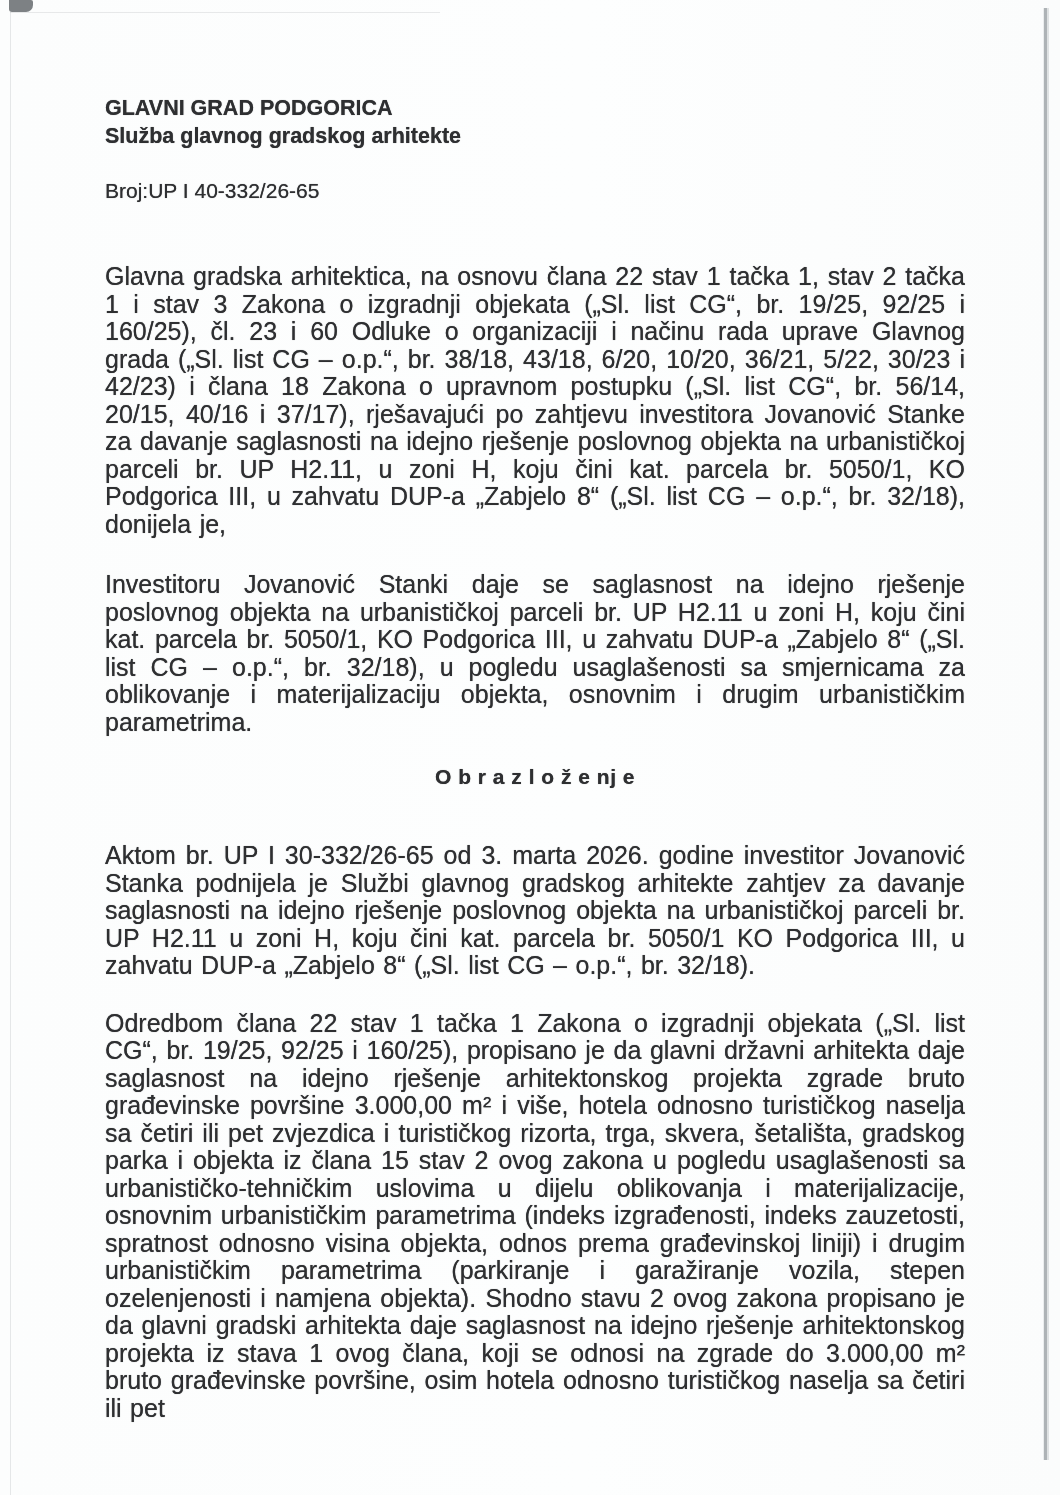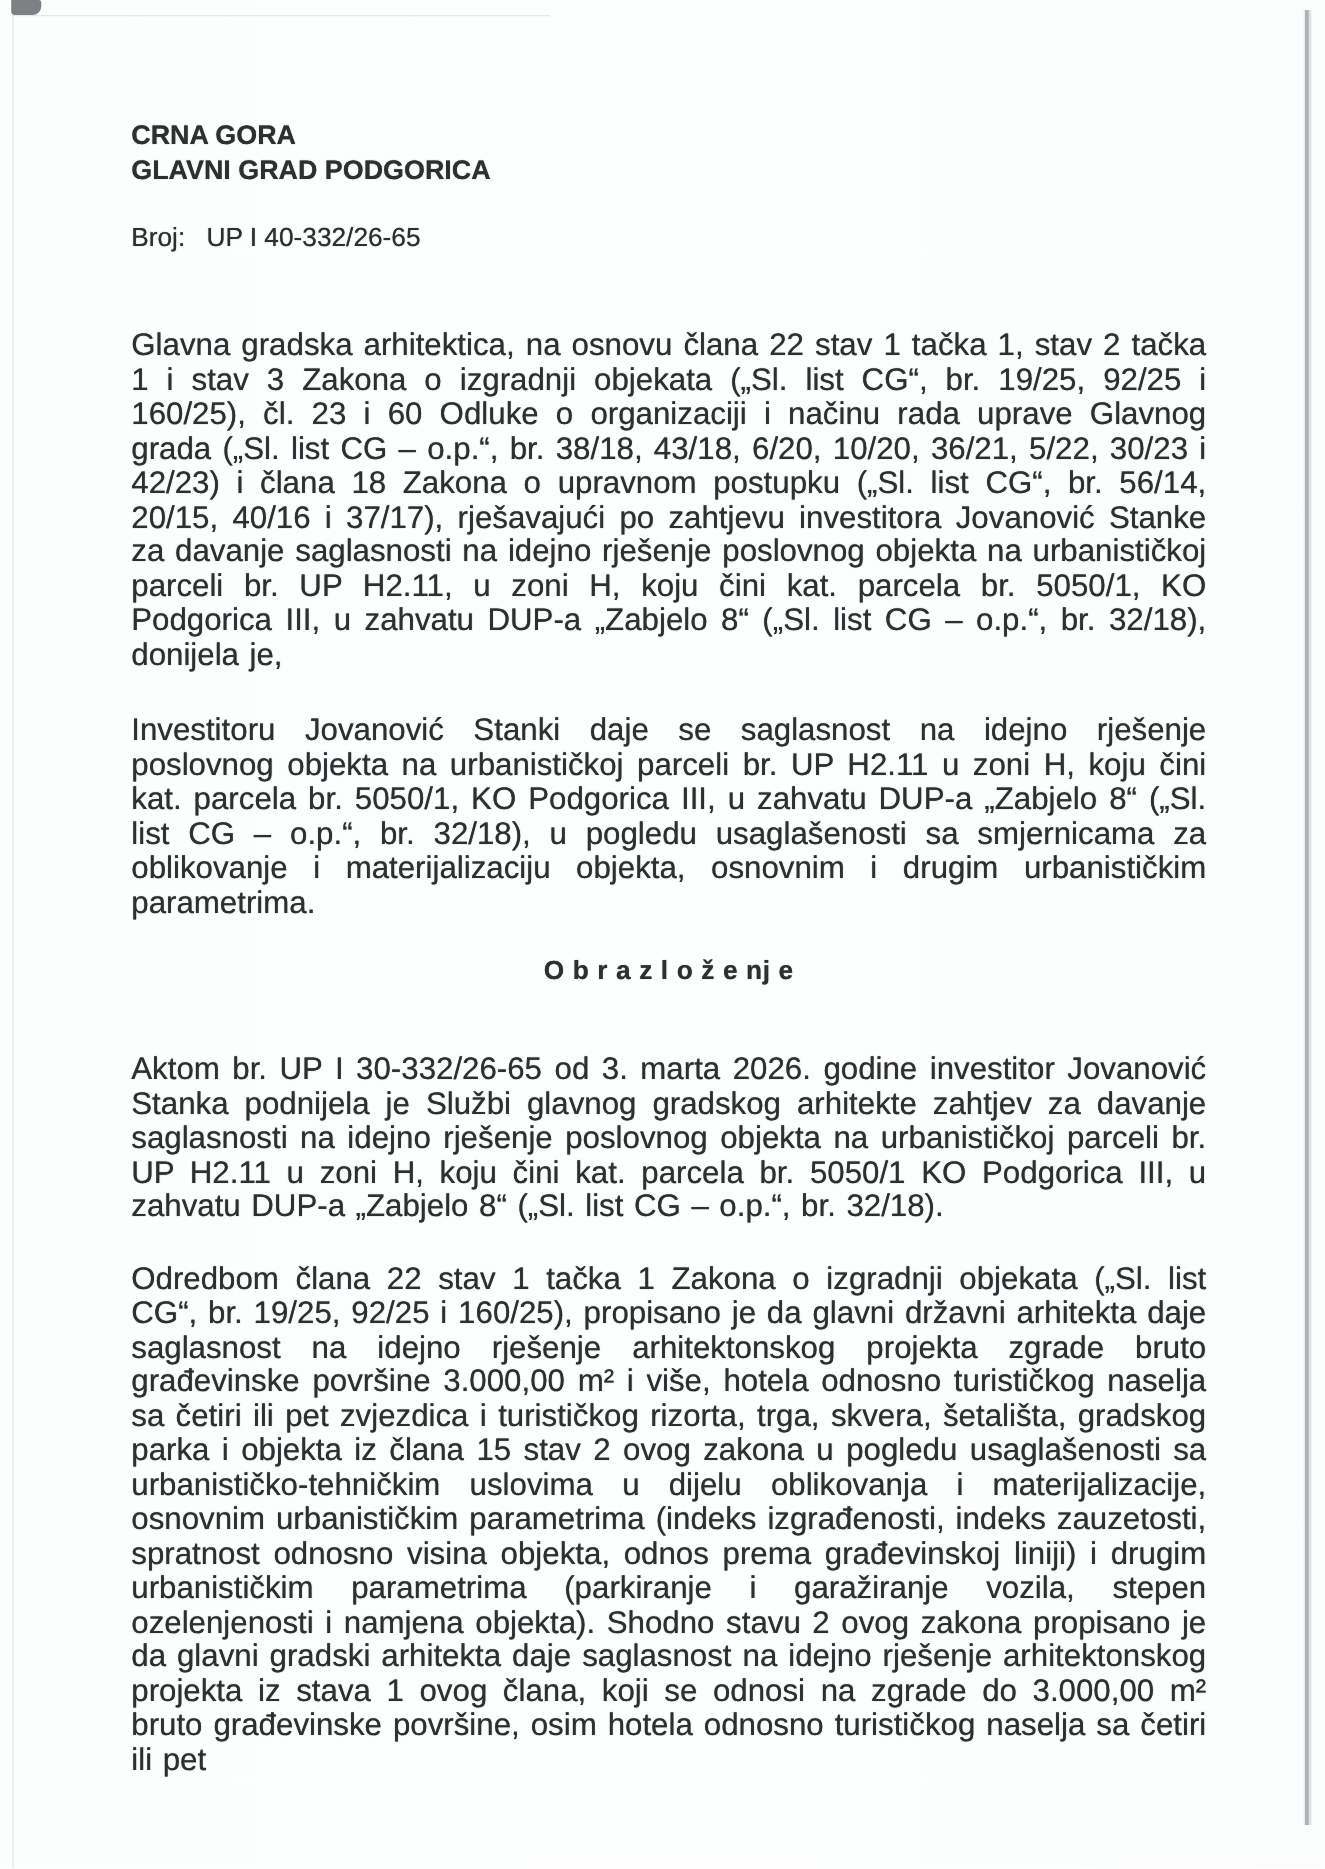--- a/index.html
+++ b/index.html
@@ -67,21 +67,20 @@
     line-height: 28px;
     font-weight: bold;
   }
   .meta-block {
     margin-top: 27px;
     font-size: 21px;
     line-height: 27px;
   }
   .meta-label {
     display: inline-block;
-    margin-right: 17px;
   }
   .para {
     font-size: 25px;
     line-height: 27.5px;
     text-align: justify;
     word-spacing: 1.5px;
   }
   .para-intro        { margin-top: 59px; }
   .heading {
     font-weight: bold;
@@ -109,22 +108,22 @@
 <div class="page">
 
   <div class="scan-corner-mark"></div>
   <div class="scan-edge-left"></div>
   <div class="scan-edge-top"></div>
   <div class="scan-edge-right"></div>
 
   <div class="content">
 
     <div class="org-block txt">
-      <div>CRNA GORA</div>
       <div>GLAVNI GRAD PODGORICA</div>
+      <div>Služba glavnog gradskog arhitekte</div>
     </div>
 
     <div class="meta-block txt">
       <div>
         <span class="meta-label">Broj:</span><span>UP I 40-332/26-65</span>
       </div>
     </div>
 
     <p class="para para-intro txt">Glavna gradska arhitektica, na osnovu člana 22 stav 1 tačka 1, stav 2 tačka 1 i stav 3 Zakona o izgradnji objekata („Sl. list CG“, br. 19/25, 92/25 i 160/25), čl. 23 i 60 Odluke o organizaciji i načinu rada uprave Glavnog grada („Sl. list CG – o.p.“, br. 38/18, 43/18, 6/20, 10/20, 36/21, 5/22, 30/23 i 42/23) i člana 18 Zakona o upravnom postupku („Sl. list CG“, br. 56/14, 20/15, 40/16 i 37/17), rješavajući po zahtjevu investitora Jovanović Stanke za davanje saglasnosti na idejno rješenje poslovnog objekta na urbanističkoj parceli br. UP H2.11, u zoni H, koju čini kat. parcela br. 5050/1, KO Podgorica III, u zahvatu DUP-a „Zabjelo 8“ („Sl. list CG – o.p.“, br. 32/18), donijela je,</p>
 

